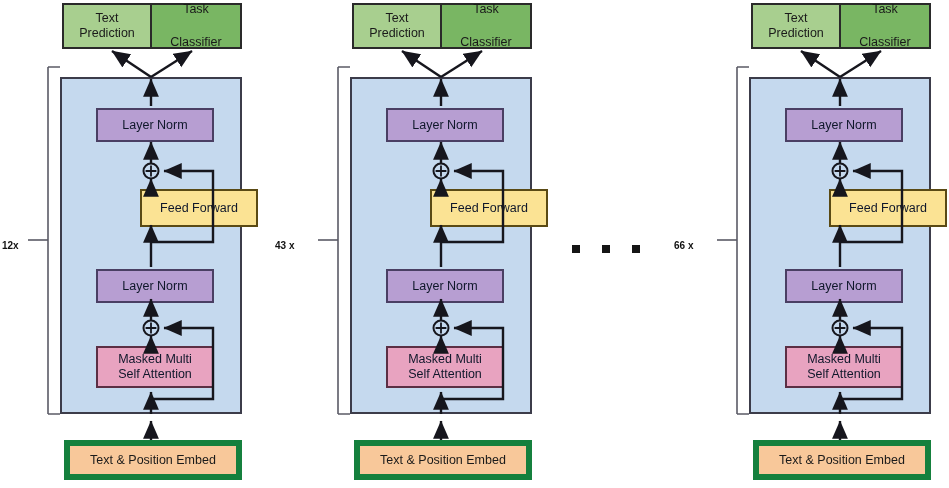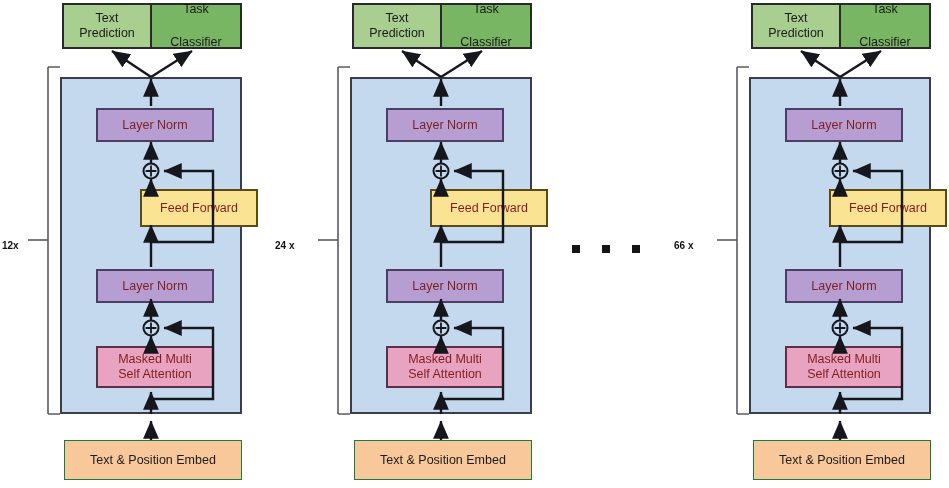--- a/index.html
+++ b/index.html
@@ -72,40 +72,40 @@
     position: absolute;
     border: 2px solid #4a3f63;
     box-sizing: border-box;
     display: flex;
     flex-direction: column;
     align-items: center;
     justify-content: center;
     font-size: 12.5px;
     line-height: 15px;
     text-align: center;
-    color: #7f1d1d;
+    color: #0f172a;
   }
   .ln  { background: #b79ed2; border-color: #4a3f63; }
   .ff  { background: #fbe394; border-color: #5a4a14; }
   .att { background: #e8a3c0; border-color: #5c2f44; }
 
   .box-ln-top  { left: 34px; top: 29px;  width: 118px; height: 34px; }
   .box-ff      { left: 34px; top: 110px; width: 118px; height: 38px; margin-left: 44px; }
   .box-ln-bot  { left: 34px; top: 190px; width: 118px; height: 34px; }
   .box-att     { left: 34px; top: 267px; width: 118px; height: 42px; }
 
   
   .embed {
     position: absolute;
     left: 64px;
     top: 440px;
     width: 178px;
     height: 40px;
     background: #f8c89a;
-    border: 1px solid #15803d;
+    border: 6px solid #15803d;
     box-sizing: border-box;
     display: flex;
     align-items: center;
     justify-content: center;
     font-size: 12.5px;
     text-align: center;
   }
   
   .repeat-label {
     position: absolute;
@@ -246,21 +246,21 @@
       <div class="ibox att box-att">
         <span>Masked Multi</span>
         <span>Self Attention</span>
       </div>
     </div>
 
     <div class="embed">
       <span>Text &amp; Position Embed</span>
     </div>
 
-    <div class="repeat-label" style="left:-15px;">24 x</div>
+    <div class="repeat-label" style="left:-15px;">43 x</div>
 
     <svg class="wires" width="260" height="488" viewBox="0 0 260 488">
       <defs>
         <marker id="ah1" markerWidth="9" markerHeight="9" refX="7.4" refY="3.3" orient="auto">
           <path d="M0,0 L7.6,3.3 L0,6.6 z" fill="#16161d"></path>
         </marker>
       </defs>
       <path class="ln-s" d="M151,440 L151,421" marker-end="url(#ah1)"></path>
       <path class="ln-s" d="M151,414 L151,392" marker-end="url(#ah1)"></path>
       <path class="ln-s" d="M151,344 L151,336" marker-end="url(#ah1)"></path>

